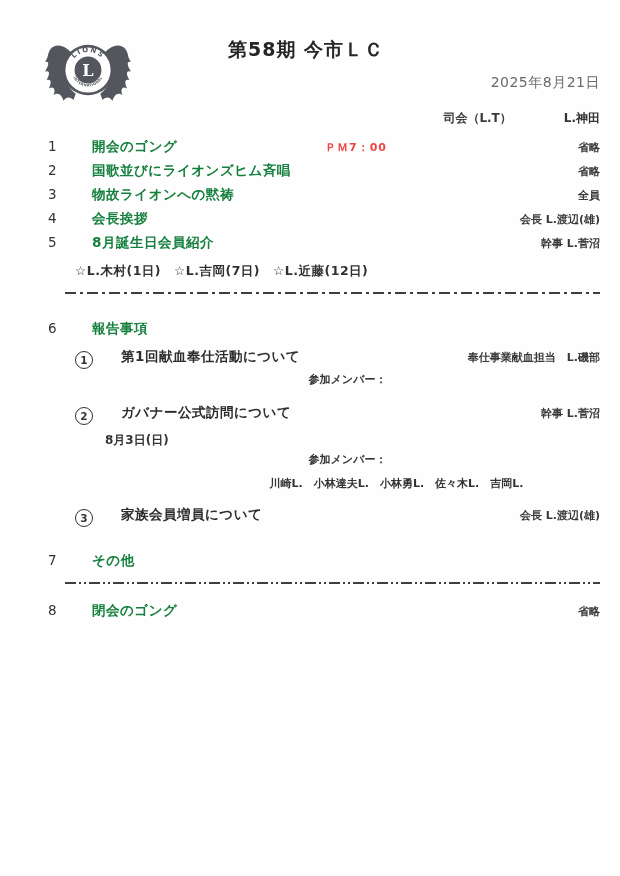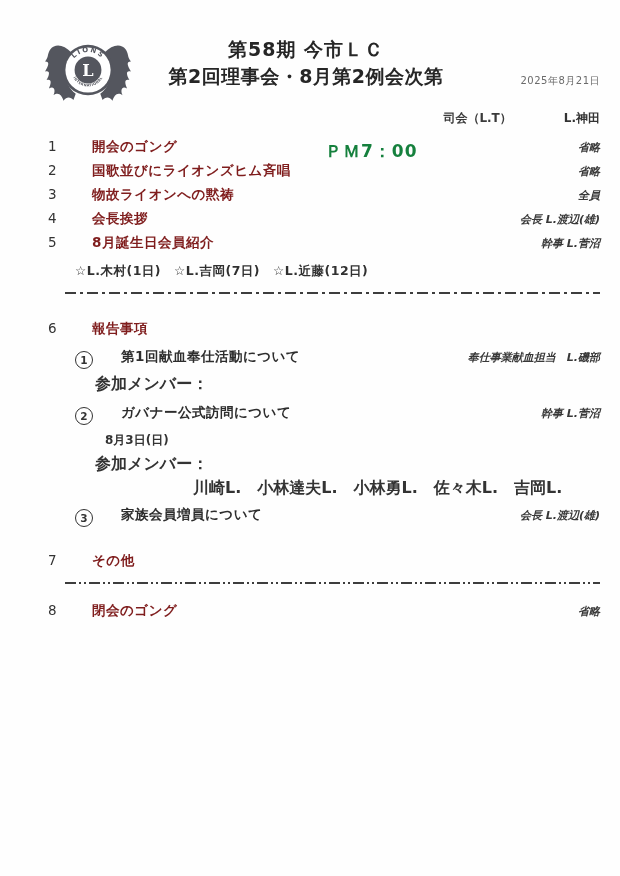--- a/index.html
+++ b/index.html
@@ -7,45 +7,45 @@
     position:relative; width:620px; height:876px; background:#fefefe;
     font-family:"DejaVu Sans","Liberation Sans",sans-serif;
     color:#2e2e2e; overflow:hidden; margin:0 auto;
   }
   
   .logo { position:absolute; left:42px; top:26px; width:92px; height:88px; }
   
   .titleblock { position:absolute; left:0; right:8px; top:36px; text-align:center; }
   .title1 { font-size:19px; font-weight:700; line-height:27px; letter-spacing:1px; color:#262626; }
   .title2 { font-size:19px; font-weight:700; line-height:27px; letter-spacing:0.5px; color:#262626; }
-  .docdate { position:absolute; top:74px; right:20px; font-size:10px; color:#6a6a6a; letter-spacing:0.5px; }
+  .docdate { position:absolute; top:74px; right:20px; font-size:14px; color:#6a6a6a; letter-spacing:0.5px; }
   .mcrow { position:absolute; top:110px; right:20px; display:flex; align-items:flex-start; font-weight:700;margin-left:40px; }
   .mclabel { font-size:12px; margin-right:52px; color:#3a3a3a; }
   .mcname { font-size:12px; color:#333; }
   
   .flow { position:absolute; left:48px; right:20px; top:138px; }
   .arow { position:relative; display:flex; align-items:baseline; height:24px; }
   .no { width:27px; font-size:13.5px; font-weight:500; color:#333; flex:none; }
-  .albl { font-size:13.5px; font-weight:600; color:#7f1d1d; letter-spacing:0.5px;padding-left:17px; }
-  .time { position:absolute; left:277px; top:2px; font-size:17px; font-weight:700; color:#15803d; letter-spacing:1px; }
-  .rlbl { margin-left:auto; font-size:11px; font-weight:700; color:#383838;font-style:italic; }
+  .albl { font-size:13.5px; font-weight:600; color:#15803d; letter-spacing:0.5px;padding-left:17px; }
+  .time { position:absolute; left:277px; top:2px; font-size:11px; font-weight:700; color:#ef4444; letter-spacing:1px; }
+  .rlbl { margin-left:auto; font-size:11px; font-weight:700; color:#383838; }
   .bday { height:26px; display:flex; align-items:center; padding-left:27px; font-size:12.5px; font-weight:700; color:#303030; letter-spacing:0.5px; }
   .sep { height:2px; margin-left:17px; }
   .sep1 { margin-top:8px;
     background:repeating-linear-gradient(90deg,#3d3d3d 0 11px,transparent 11px 15px,#3d3d3d 15px 18px,transparent 18px 22px); }
   .sep2 { margin-top:6px;
     background:repeating-linear-gradient(90deg,#3d3d3d 0 11px,transparent 11px 14px,#3d3d3d 14px 16px,transparent 16px 19px,#3d3d3d 19px 21px,transparent 21px 24px); }
   .sec6 { margin-top:26px; }
   .srow { position:relative; display:flex; align-items:baseline; padding-left:27px; height:24px; }
   .circ { display:inline-flex; align-items:center; justify-content:center; width:16px; height:16px;
     border:1.4px solid #333; border-radius:50%; font-size:10.5px; font-weight:600; color:#333;
     flex:none; align-self:center; }
   .slbl { font-size:13.5px; font-weight:600; color:#2d2d2d; margin-left:28px; letter-spacing:0.5px; }
   .dline { display:flex; align-items:center; height:24px; padding-left:57px; font-size:12px; font-weight:600; color:#333; }
-  .mline { display:flex; align-items:center; height:24px; padding-left:47px; font-size:16px; font-weight:600; color:#333; }
+  .mline { display:flex; align-items:center; height:24px; padding-left:47px; font-size:11px; font-weight:600; color:#333;flex-direction:column; }
   .mline2 { padding-left:145px; }
   .mt8 { margin-top:8px; } .mt6 { margin-top:6px; } .mt4 { margin-top:4px; } .mt22 { margin-top:22px; } .mt18 { margin-top:18px; }
 </style>
 </head>
 <body>
 
 <div class="page">
 
   <svg class="logo" viewBox="0 0 120 110">
     <g fill="#54565e">
@@ -63,21 +63,20 @@
       <textPath href="#arcTop" startOffset="50%" text-anchor="middle">LIONS</textPath>
     </text>
     <text font-size="4.6" font-weight="bold" fill="#54565e" letter-spacing="0.4" font-family="'DejaVu Sans',sans-serif">
       <textPath href="#arcBot" startOffset="50%" text-anchor="middle">INTERNATIONAL</textPath>
     </text>
     <text x="60" y="62.5" font-size="21" font-weight="bold" fill="#ffffff" text-anchor="middle" font-family="'DejaVu Serif',serif">L</text>
   </svg>
 
   <div class="titleblock">
     <div class="title1">第58期 今市ＬＣ</div>
-    <div class="title2">第2回理事会・8月第2例会次第</div>
   </div>
   <div class="docdate">2025年8月21日</div>
   <div class="mcrow">
     <span class="mclabel">司会（L.T）</span>
     <span class="mcname">L.神田</span>
   </div>
 
   <div class="flow">
 
     <div class="arow">

